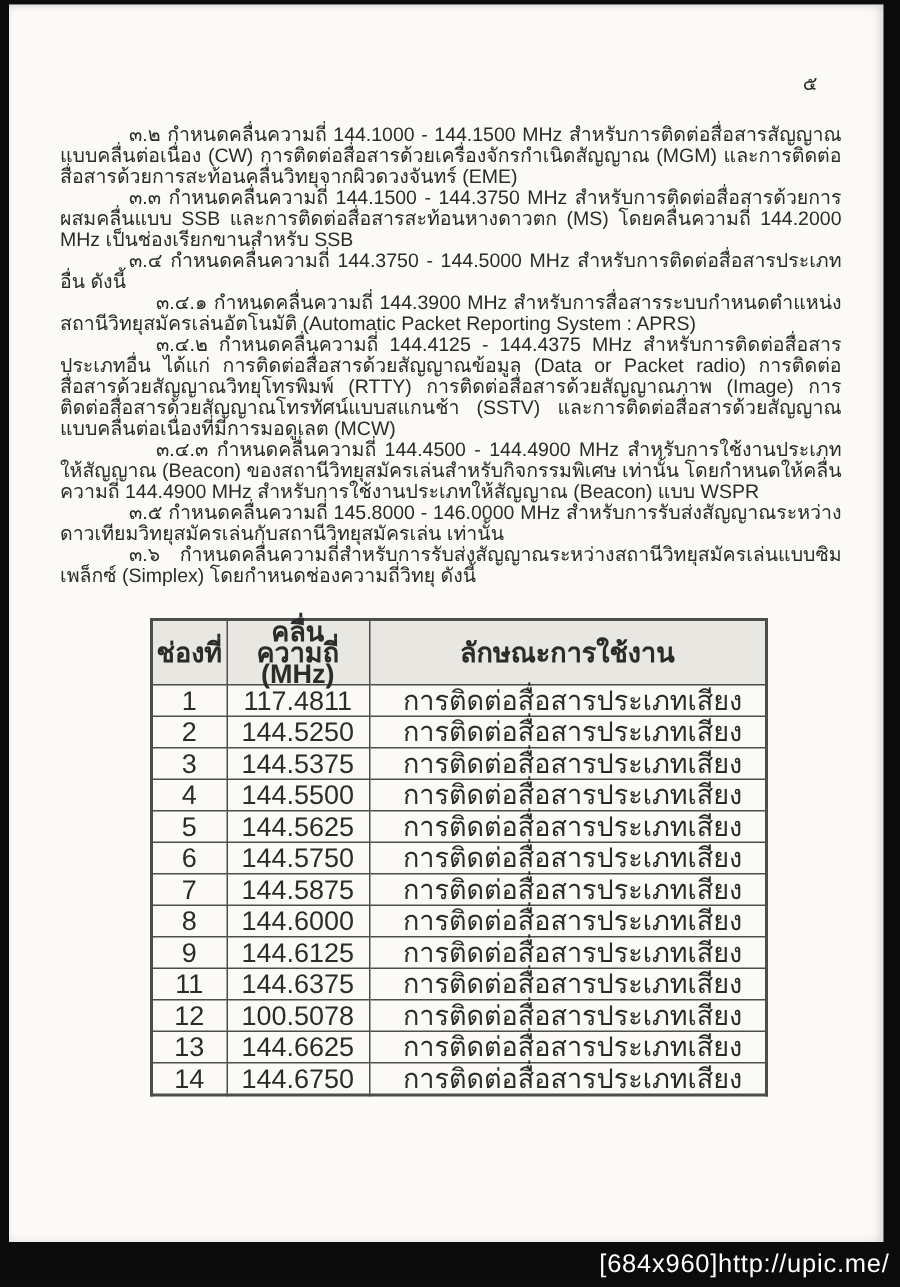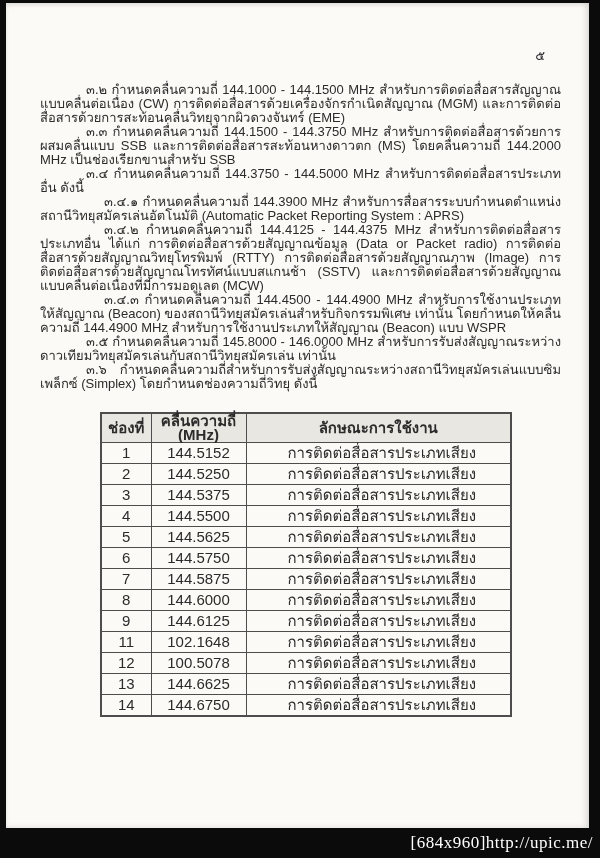--- a/index.html
+++ b/index.html
@@ -46,21 +46,21 @@
   .para { margin: 0; }
   .indent-1 { text-indent: 46px; }
   .indent-2 { text-indent: 64px; }
 
   table.freq {
     margin-top: 21px;
     margin-left: 60px;
     border-collapse: collapse;
     table-layout: fixed;
     width: 410px;
-    font-size: 15px;
+    font-size: 18px;
     color: #2b2b2b;
   }
   table.freq, table.freq th, table.freq td {
     border: 1px solid #4d4d4d;
   }
   table.freq { border-width: 2px; }
   table.freq th {
     background: #e9e7e1;
     font-weight: bold;
     height: 24px;
@@ -80,21 +80,21 @@
   .col-freq-w    { width: 95px; }
   .col-usage-w   { width: 265px; }
 
   .watermark {
     position: absolute;
     right: 7px;
     bottom: 5px;
     color: #ffffff;
     font-size: 17px;
     letter-spacing: 0.5px;
-    font-family: Liberation Serif, serif;
+    font-family: Liberation Sans, sans-serif;
     text-align: right;
   }
 </style>
 </head>
 <body>
 
 <div class="frame">
   <div class="page">
 
     <div class="page-number">๕</div>
@@ -118,21 +118,21 @@
         <thead>
           <tr>
             <th>ช่องที่</th>
             <th>คลื่นความถี่ (MHz)</th>
             <th>ลักษณะการใช้งาน</th>
           </tr>
         </thead>
         <tbody>
             <tr>
               <td class="col-channel">1</td>
-              <td class="col-freq">144.5152</td>
+              <td class="col-freq">117.4811</td>
               <td class="col-usage">การติดต่อสื่อสารประเภทเสียง</td>
             </tr>
             <tr>
               <td class="col-channel">2</td>
               <td class="col-freq">144.5250</td>
               <td class="col-usage">การติดต่อสื่อสารประเภทเสียง</td>
             </tr>
             <tr>
               <td class="col-channel">3</td>
               <td class="col-freq">144.5375</td>
@@ -163,21 +163,21 @@
               <td class="col-freq">144.6000</td>
               <td class="col-usage">การติดต่อสื่อสารประเภทเสียง</td>
             </tr>
             <tr>
               <td class="col-channel">9</td>
               <td class="col-freq">144.6125</td>
               <td class="col-usage">การติดต่อสื่อสารประเภทเสียง</td>
             </tr>
             <tr>
               <td class="col-channel">11</td>
-              <td class="col-freq">102.1648</td>
+              <td class="col-freq">144.6375</td>
               <td class="col-usage">การติดต่อสื่อสารประเภทเสียง</td>
             </tr>
             <tr>
               <td class="col-channel">12</td>
               <td class="col-freq">100.5078</td>
               <td class="col-usage">การติดต่อสื่อสารประเภทเสียง</td>
             </tr>
             <tr>
               <td class="col-channel">13</td>
               <td class="col-freq">144.6625</td>

